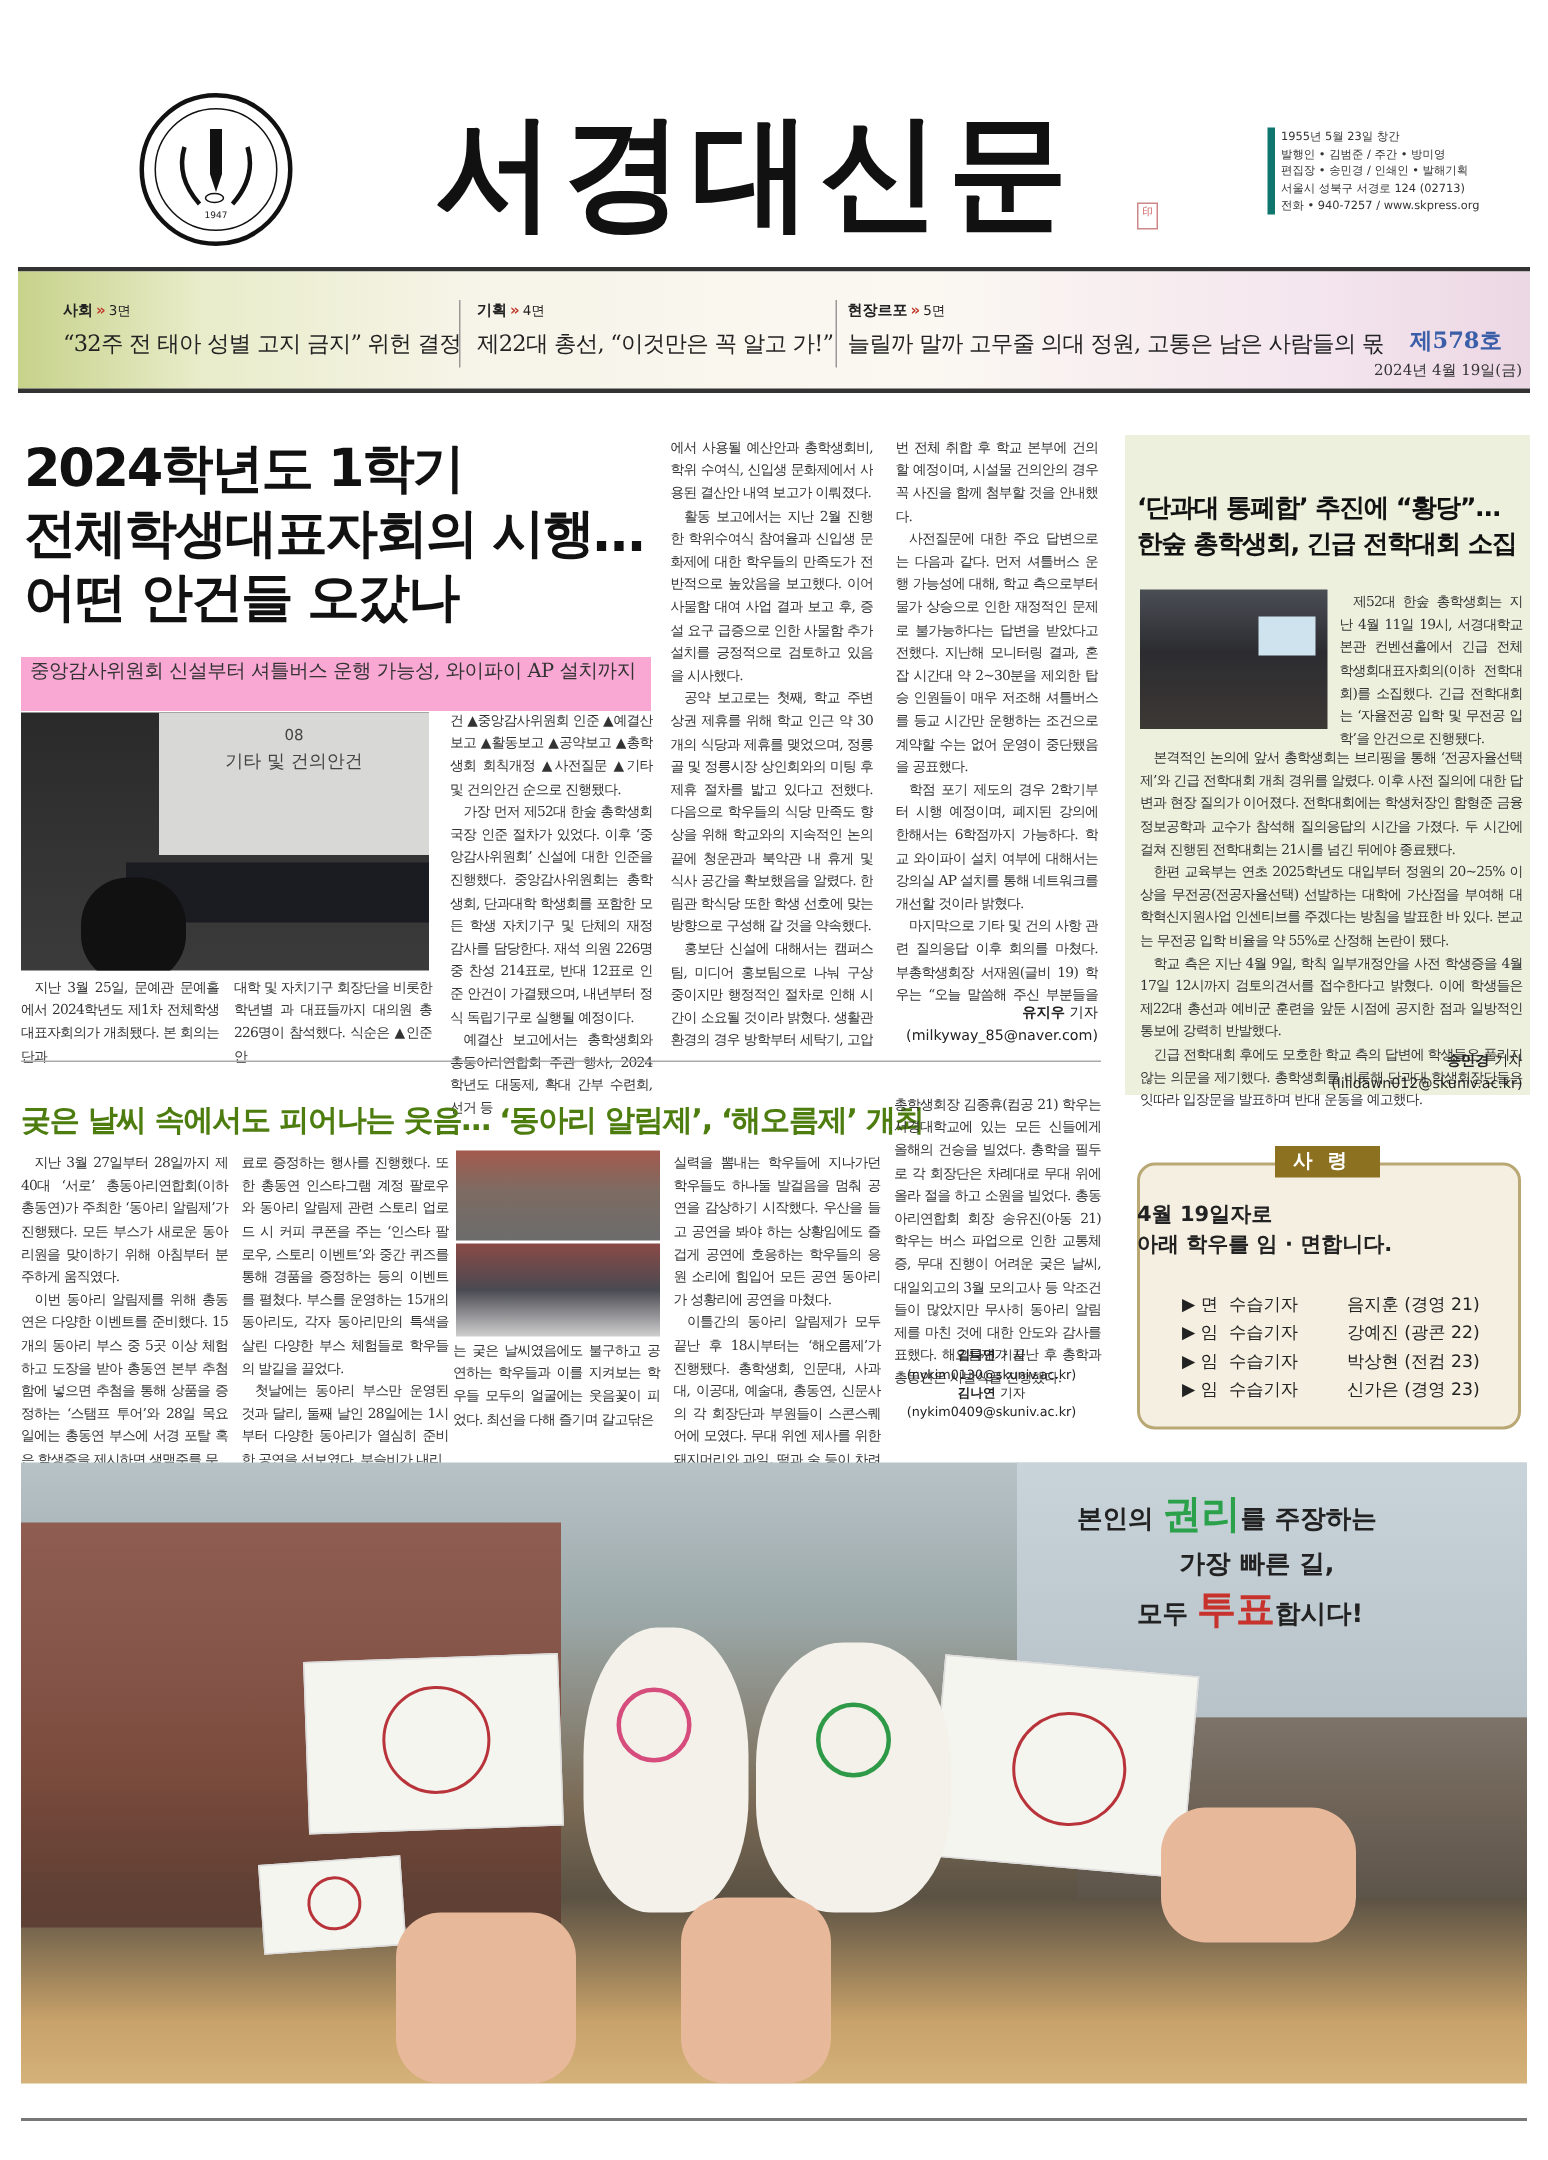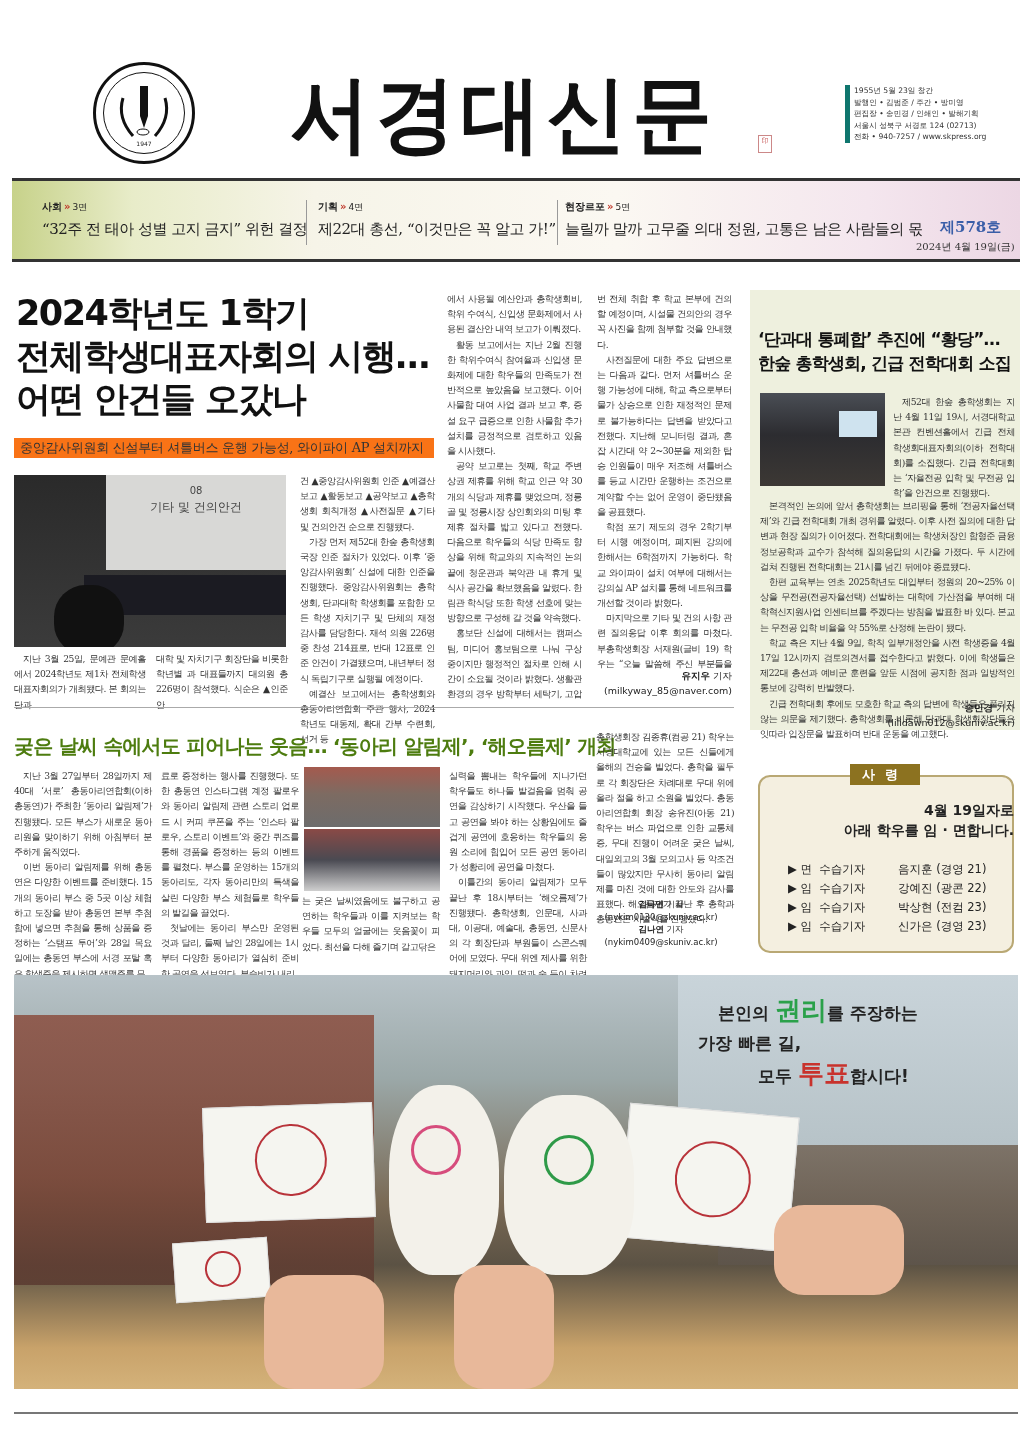--- a/index.html
+++ b/index.html
@@ -22,21 +22,21 @@
 .idx{top:200px}
 .idx .cat{font-family:"DejaVu Sans",sans-serif;font-size:10px;font-weight:bold;color:#222}
 .idx .cat .arr{color:#c0392b;margin:0 2px}
 .idx .pg{font-weight:normal;font-size:9px}
 .idx .hl{font-size:15px;margin-top:6px;color:#222;letter-spacing:-0.5px}
 .vsep{top:200px;width:1px;height:45px;background:#999}
 .issue{left:940px;top:218px;font-size:15px;color:#3a5ea8;font-weight:bold}
 .date{left:916px;top:240px;font-size:10px;color:#333}
 
 .h1{left:16px;top:292px;font-family:"DejaVu Sans",sans-serif;font-weight:bold;font-size:35px;line-height:43px;letter-spacing:-1.5px;color:#111}
-.subhead{left:14px;top:438px;width:420px;height:20px;background:#f97316;font-size:13px;line-height:20px;padding-left:6px;color:#333;letter-spacing:-0.3px}
+.subhead{left:14px;top:438px;width:420px;height:36px;background:#f9a8d4;font-size:13px;line-height:20px;padding-left:6px;color:#333;letter-spacing:-0.3px}
 .photo1{left:14px;top:475px;width:272px;height:172px;background:linear-gradient(180deg,#2a2a2a 0%,#3b3b3b 100%);overflow:hidden}
 .photo1 .screen{position:absolute;left:92px;top:0;width:180px;height:95px;background:#d8d8d6}
 .photo1 .screen .s1{position:absolute;top:10px;width:100%;text-align:center;font-family:"DejaVu Sans",sans-serif;font-size:10px;color:#444}
 .photo1 .screen .s2{position:absolute;top:24px;width:100%;text-align:center;font-family:"DejaVu Sans",sans-serif;font-size:12px;color:#444}
 .photo1 .stage{position:absolute;left:70px;top:100px;width:202px;height:40px;background:#1b1b22}
 .photo1 .head{position:absolute;left:40px;top:110px;width:70px;height:70px;border-radius:45%;background:#111}
 .col{position:absolute}
 .rule{height:1px;background:#aaa}
 
 .sidebox{left:750px;top:290px;width:270px;height:440px;background:#eef0de}
@@ -44,21 +44,21 @@
 .photo2{left:760px;top:393px;width:125px;height:93px;background:linear-gradient(180deg,#4a4e55 0%,#2c2c30 45%,#3c3834 100%)}
 .photo2 .scr{position:absolute;right:8px;top:18px;width:38px;height:26px;background:#cfe3ef}
 
 .h2{left:14px;top:733px;font-family:"DejaVu Sans",sans-serif;font-weight:bold;font-size:20px;letter-spacing:-0.8px;color:#4d7c0f}
 .photo3{left:304px;top:767px;width:136px;height:122px}
 .photo3 .a{height:60px;background:linear-gradient(180deg,#a45a4e 0%,#7d6b62 45%,#6c6c6c 100%)}
 .photo3 .b{height:62px;margin-top:2px;background:linear-gradient(180deg,#8a4a46 0%,#4a4a52 50%,#cfcfcf 100%)}
 
 .apbox{left:758px;top:775px;width:256px;height:178px;border:2px solid #b9a874;border-radius:12px;background:#f4efe0}
 .aptab{left:850px;top:764px;width:70px;height:21px;background:#8c7220;color:#fff;font-family:"DejaVu Sans",sans-serif;font-weight:bold;font-size:13px;text-align:center;line-height:21px;letter-spacing:10px}
-.aptitle{left:758px;top:800px;width:256px;text-align:right;font-family:"DejaVu Sans",sans-serif;font-weight:bold;font-size:14px;line-height:20px;color:#222}
+.aptitle{left:758px;top:800px;width:256px;text-align:left;font-family:"DejaVu Sans",sans-serif;font-weight:bold;font-size:14px;line-height:20px;color:#222}
 .aprow{font-family:"DejaVu Sans",sans-serif;font-size:11.5px;color:#222;left:788px;width:210px;display:flex}
 .aprow .t{width:110px}
 
 .bigphoto{left:14px;top:975px;width:1004px;height:414px;overflow:hidden;
   background:linear-gradient(180deg,#b8c3c8 0%,#9ba8a8 25%,#7a6a55 55%,#5b5244 70%,#c8a26a 90%,#d4b27a 100%)}
 .bp-bldg{position:absolute;left:0;top:40px;width:360px;height:270px;background:linear-gradient(180deg,#8a4d3e 0%,#7a4537 60%,#5a3a30 100%);opacity:.85}
 .bp-bldg2{position:absolute;right:0;top:170px;width:300px;height:120px;background:linear-gradient(180deg,#7a6e63 0%,#5e554c 100%);opacity:.8}
 .bp-sky{position:absolute;right:0;top:0;width:340px;height:170px;background:linear-gradient(180deg,#c9d4da,#b7c3c8)}
 .card{position:absolute;background:#f5f5f0;border:1px solid #ddd}
 .card .vm{position:absolute;border:2.5px solid #b8333a;border-radius:50%}
@@ -252,17 +252,17 @@
     <div class="vm" style="position:absolute;left:22px;top:40px;width:50px;height:50px;border:3px solid #d64c7c;border-radius:50%"></div>
   </div>
   <div class="doll" style="left:490px;top:120px;width:130px;height:180px">
     <div style="position:absolute;left:40px;top:40px;width:50px;height:50px;border:3px solid #2e9a48;border-radius:50%"></div>
   </div>
   <div class="skin" style="left:250px;top:300px;width:120px;height:114px"></div>
   <div class="skin" style="left:440px;top:290px;width:100px;height:124px"></div>
   <div class="skin" style="left:760px;top:230px;width:130px;height:90px"></div>
   <div class="slogan">
     <div style="text-align:left;padding-left:20px"><span>본인의 </span><span class="g">권리</span><span>를 주장하는</span></div>
-    <div style="text-align:left">가장 빠른 길,</div>
+    <div style="text-align:center">가장 빠른 길,</div>
     <div style="text-align:left;padding-left:60px"><span>모두 </span><span class="r">투표</span><span>합시다!</span></div>
   </div>
 </div>
 <div class="abs bottomrule"></div>
 
 </body></html>

